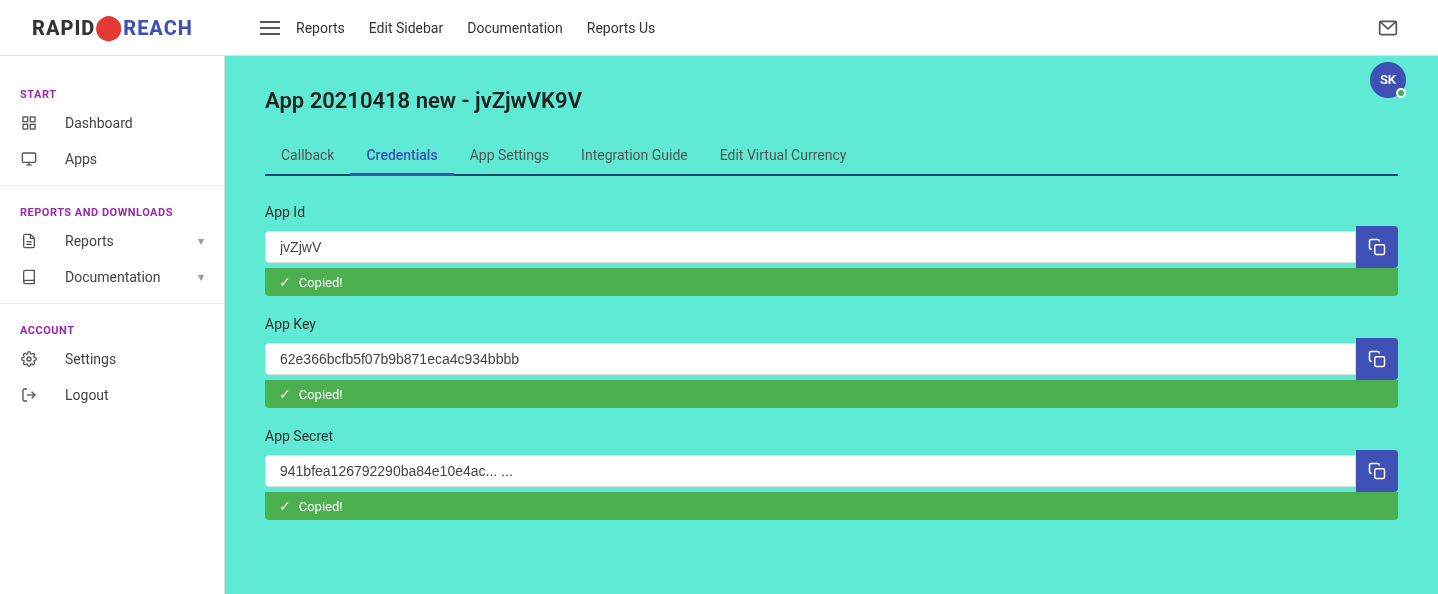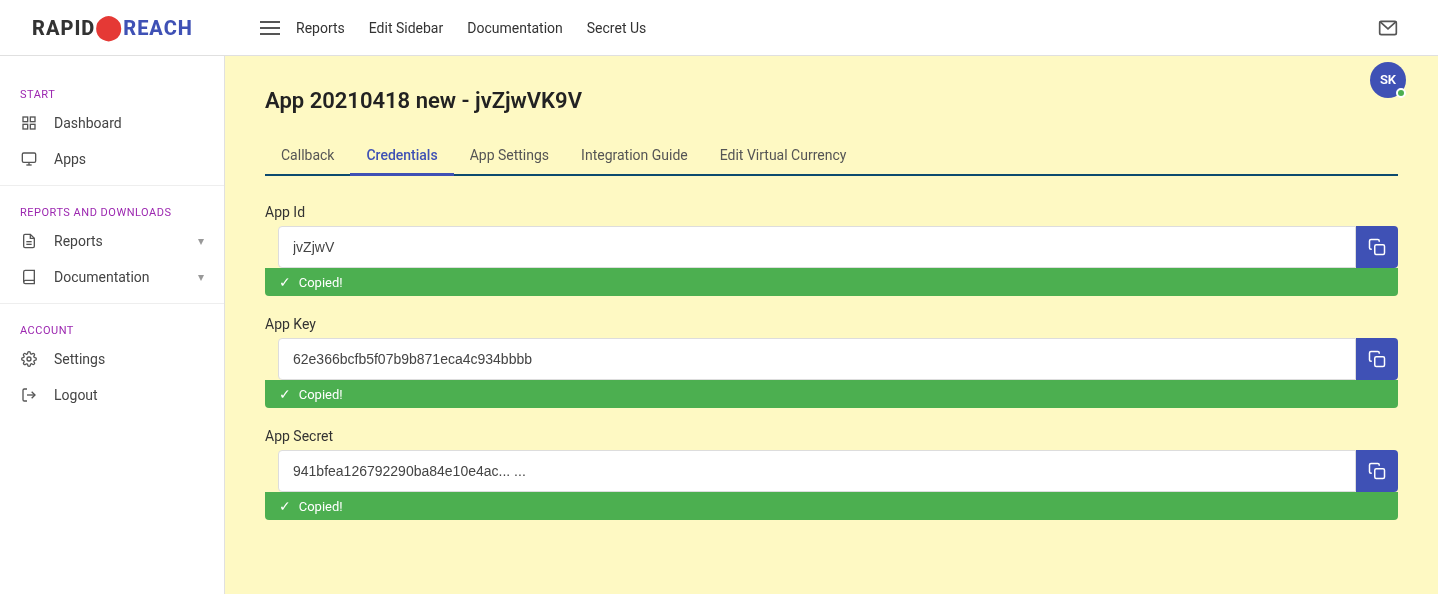--- a/index.html
+++ b/index.html
@@ -27,53 +27,52 @@
 
     
     .layout { display: flex; margin-top: 56px; min-height: calc(100vh - 56px); }
 
     
     .sidebar {
       width: 225px; background: #fff; border-right: 1px solid #e0e0e0;
       padding: 20px 0; flex-shrink: 0; min-height: calc(100vh - 56px);
     }
     .sidebar-section-label {
-      font-size: 11px; font-weight: 400; color: #9c27b0; text-transform: uppercase;
+      font-size: 11px; font-weight: 700; color: #9c27b0; text-transform: uppercase;
       padding: 12px 20px 4px; letter-spacing: 0.5px;
     }
     .sidebar-item {
-      display: flex; align-items: center; gap: 16px; padding: 9px 20px;
+      display: flex; align-items: center; gap: 27px; padding: 9px 20px;
       cursor: pointer; color: #444; font-size: 14px; text-decoration: none;
       position: relative;
     }
     .sidebar-item .icon { width: 18px; height: 18px; display: flex; align-items: center; justify-content: center; flex-shrink: 0; }
     .sidebar-item .chevron { margin-left: auto; font-size: 12px; color: #999; }
     .sidebar-divider { height: 1px; background: #eee; margin: 8px 0; }
 
     
-    .main-content { flex: 1; padding: 32px 40px; background: #fef9c3; }
+    .main-content { flex: 1; padding: 32px 40px; background: #5eead4; }
     .page-title { font-size: 22px; font-weight: 600; color: #222; margin-bottom: 24px; }
 
     
     .tabs { display: flex; border-bottom: 2px solid #0c4a6e; margin-bottom: 28px; gap: 0; }
     .tab {
       padding: 10px 16px; font-size: 14px; cursor: pointer; color: #555;
       border-bottom: 3px solid transparent; margin-bottom: -2px; white-space: nowrap;
     }
     .tab.active { color: #3f51b5; border-bottom-color: #3f51b5; font-weight: 500; }
 
     
     .field-section { margin-bottom: 20px; }
     .field-label { font-size: 14px; color: #333; margin-bottom: 6px; font-weight: 400; }
     .field-row { display: flex; align-items: center; gap: 0; }
     .field-input {
       flex: 1; border: 1px solid #ddd; padding: 10px 14px; font-size: 14px;
       color: #444; background: #fff; border-radius: 4px 0 0 4px; outline: none;
-      height: 42px;
-      margin-left: 13px;
+      height: 32px;
     }
     .copy-btn {
       background: #3f51b5; border: none; cursor: pointer;
       width: 42px; height: 42px; display: flex; align-items: center; justify-content: center;
       border-radius: 0 4px 4px 0; flex-shrink: 0;
     }
     .copy-icon { color: #fff; font-size: 16px; }
     .copied-banner {
       background: #4caf50; color: #fff; display: flex; align-items: center;
       gap: 8px; padding: 6px 14px; font-size: 13px; border-radius: 0 0 4px 4px;
@@ -90,21 +89,21 @@
   </div>
   <button class="hamburger-btn">
     <span class="hamburger-line"></span>
     <span class="hamburger-line"></span>
     <span class="hamburger-line"></span>
   </button>
   <div class="nav-links">
     <a class="nav-link">Reports</a>
     <a class="nav-link">Edit Sidebar</a>
     <a class="nav-link">Documentation</a>
-    <a class="nav-link">Secret Us</a>
+    <a class="nav-link">Reports Us</a>
   </div>
   <div class="nav-right">
     <button class="icon-btn">
       <svg width="20" height="20" viewBox="0 0 24 24" fill="none" stroke="#555" stroke-width="2">
         <path d="M18 8A6 6 0 0 0 6 8c0 7-3 9-3 9h18s-3-2-3-9"></path>
         <path d="M13.73 21a2 2 0 0 1-3.46 0"></path>
       </svg>
     </button>
     <button class="icon-btn">
       <svg width="20" height="20" viewBox="0 0 24 24" fill="none" stroke="#555" stroke-width="2">

